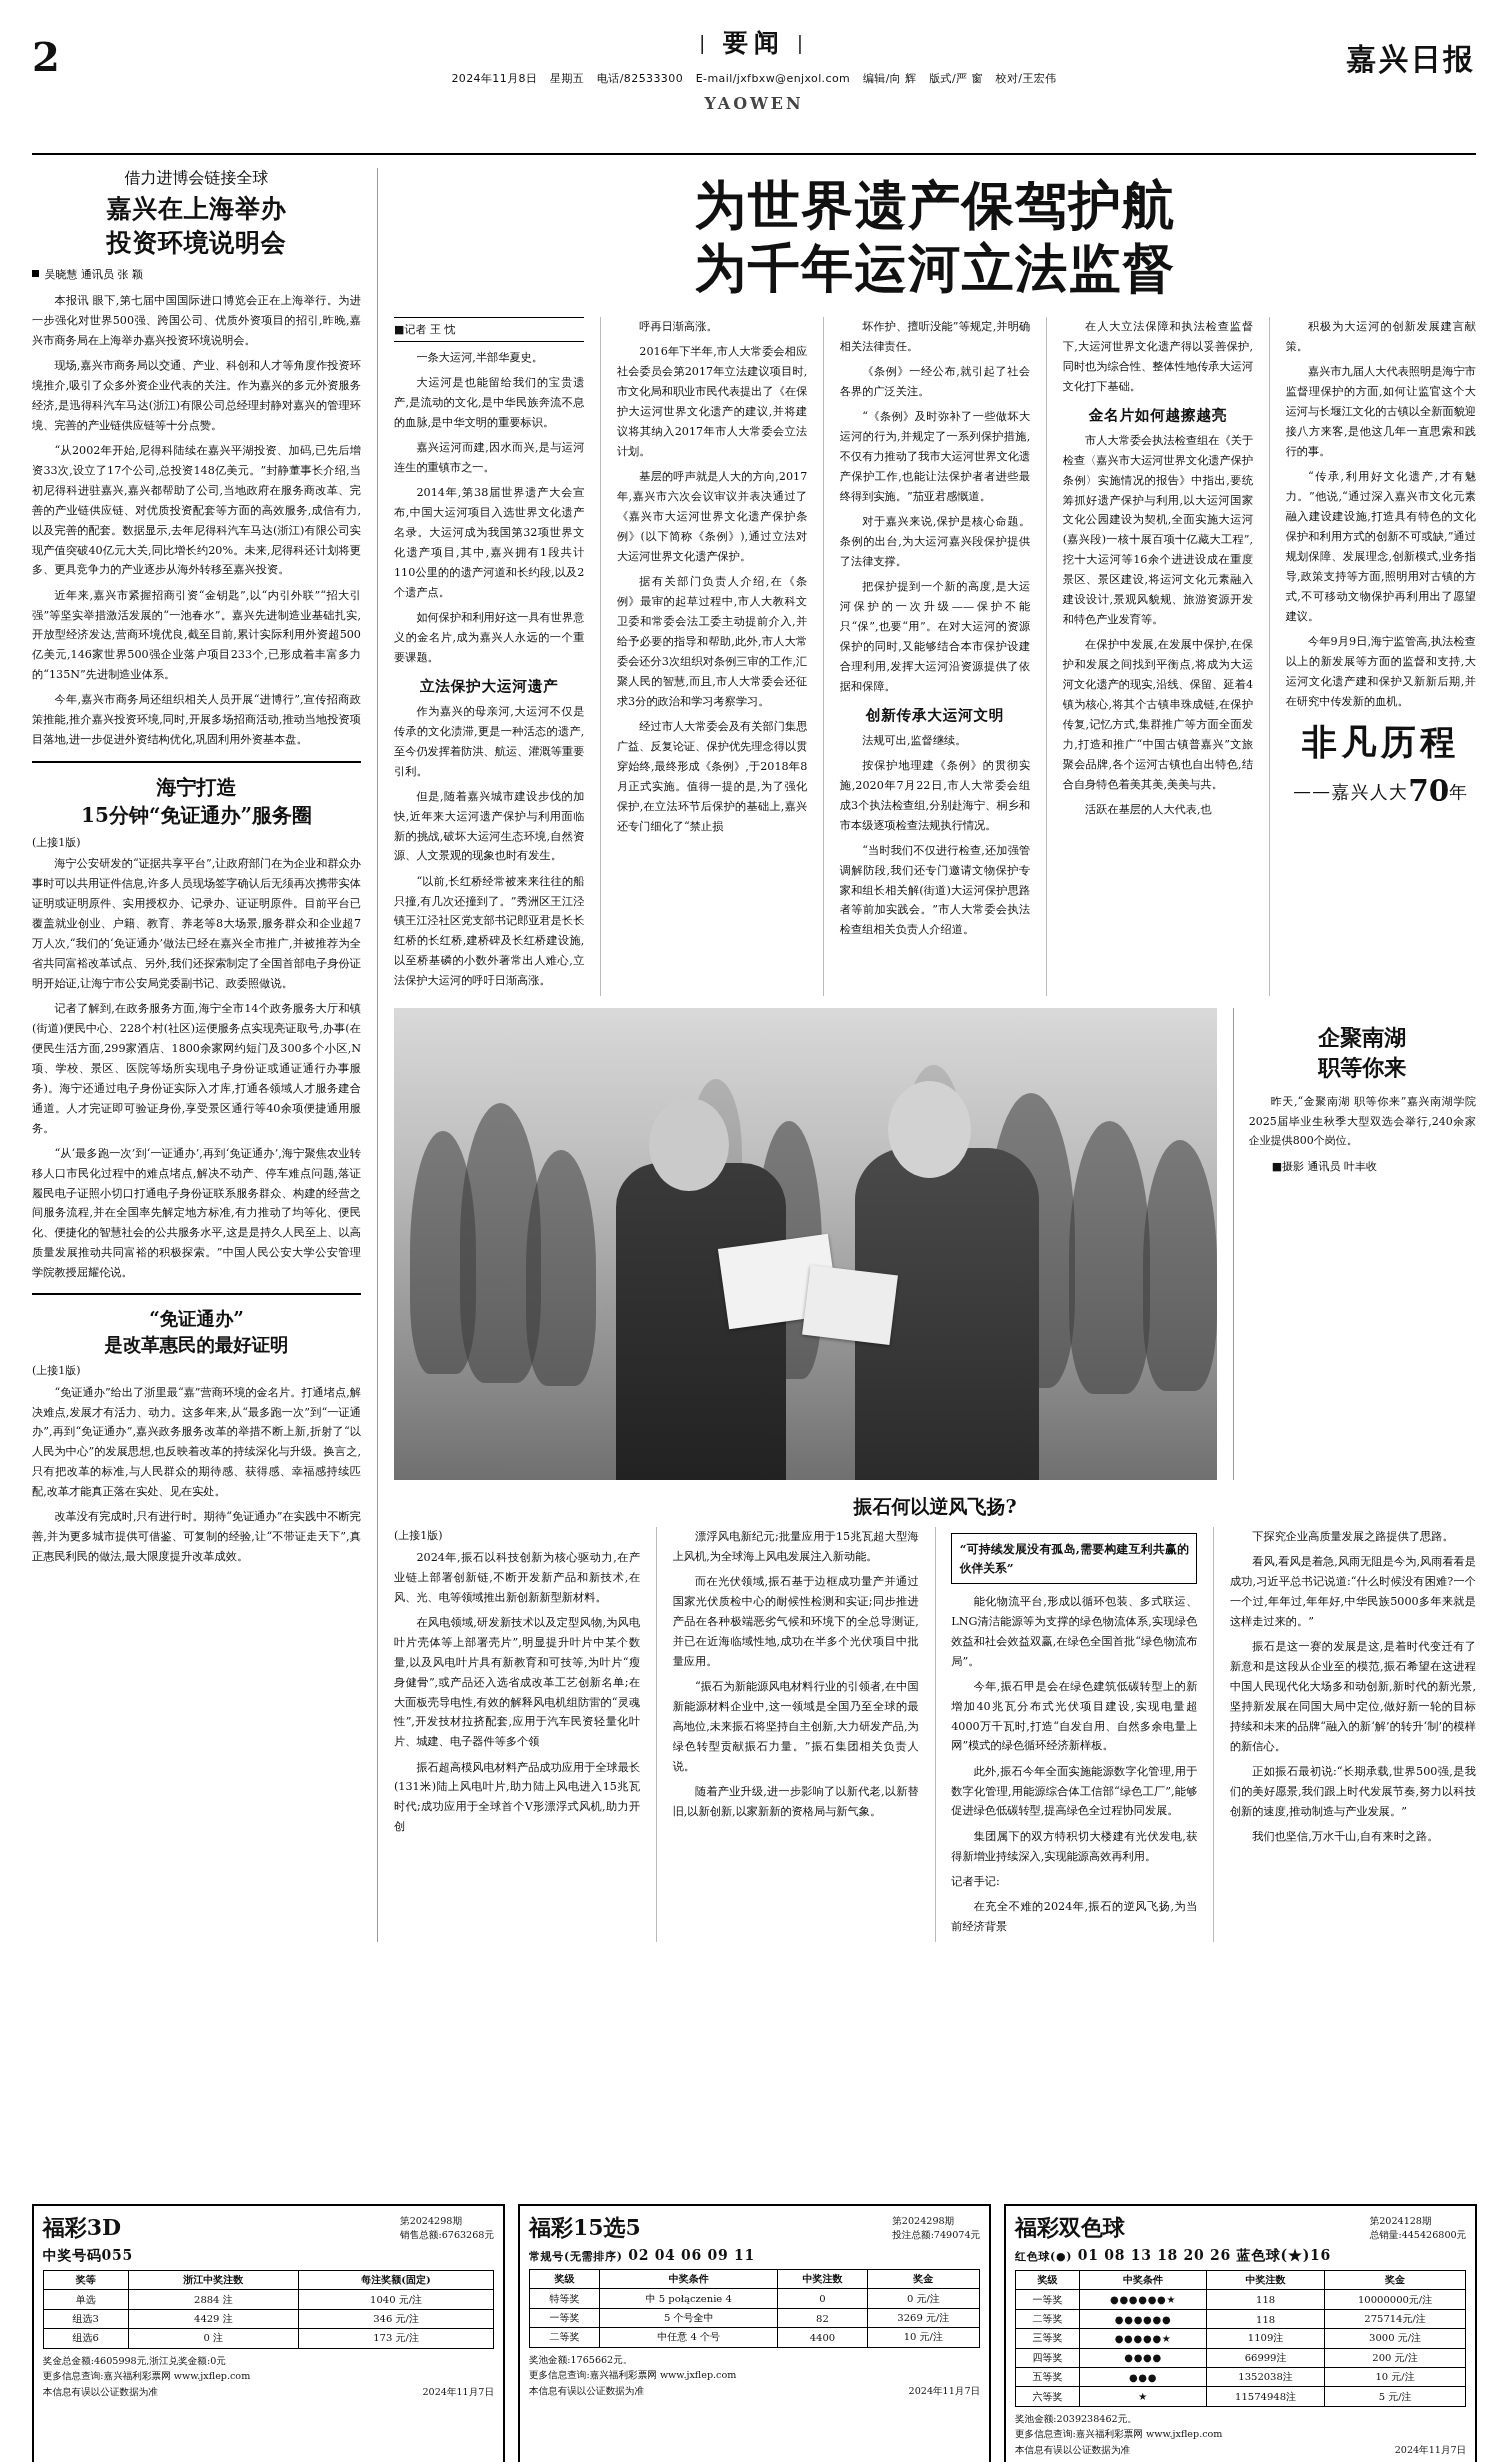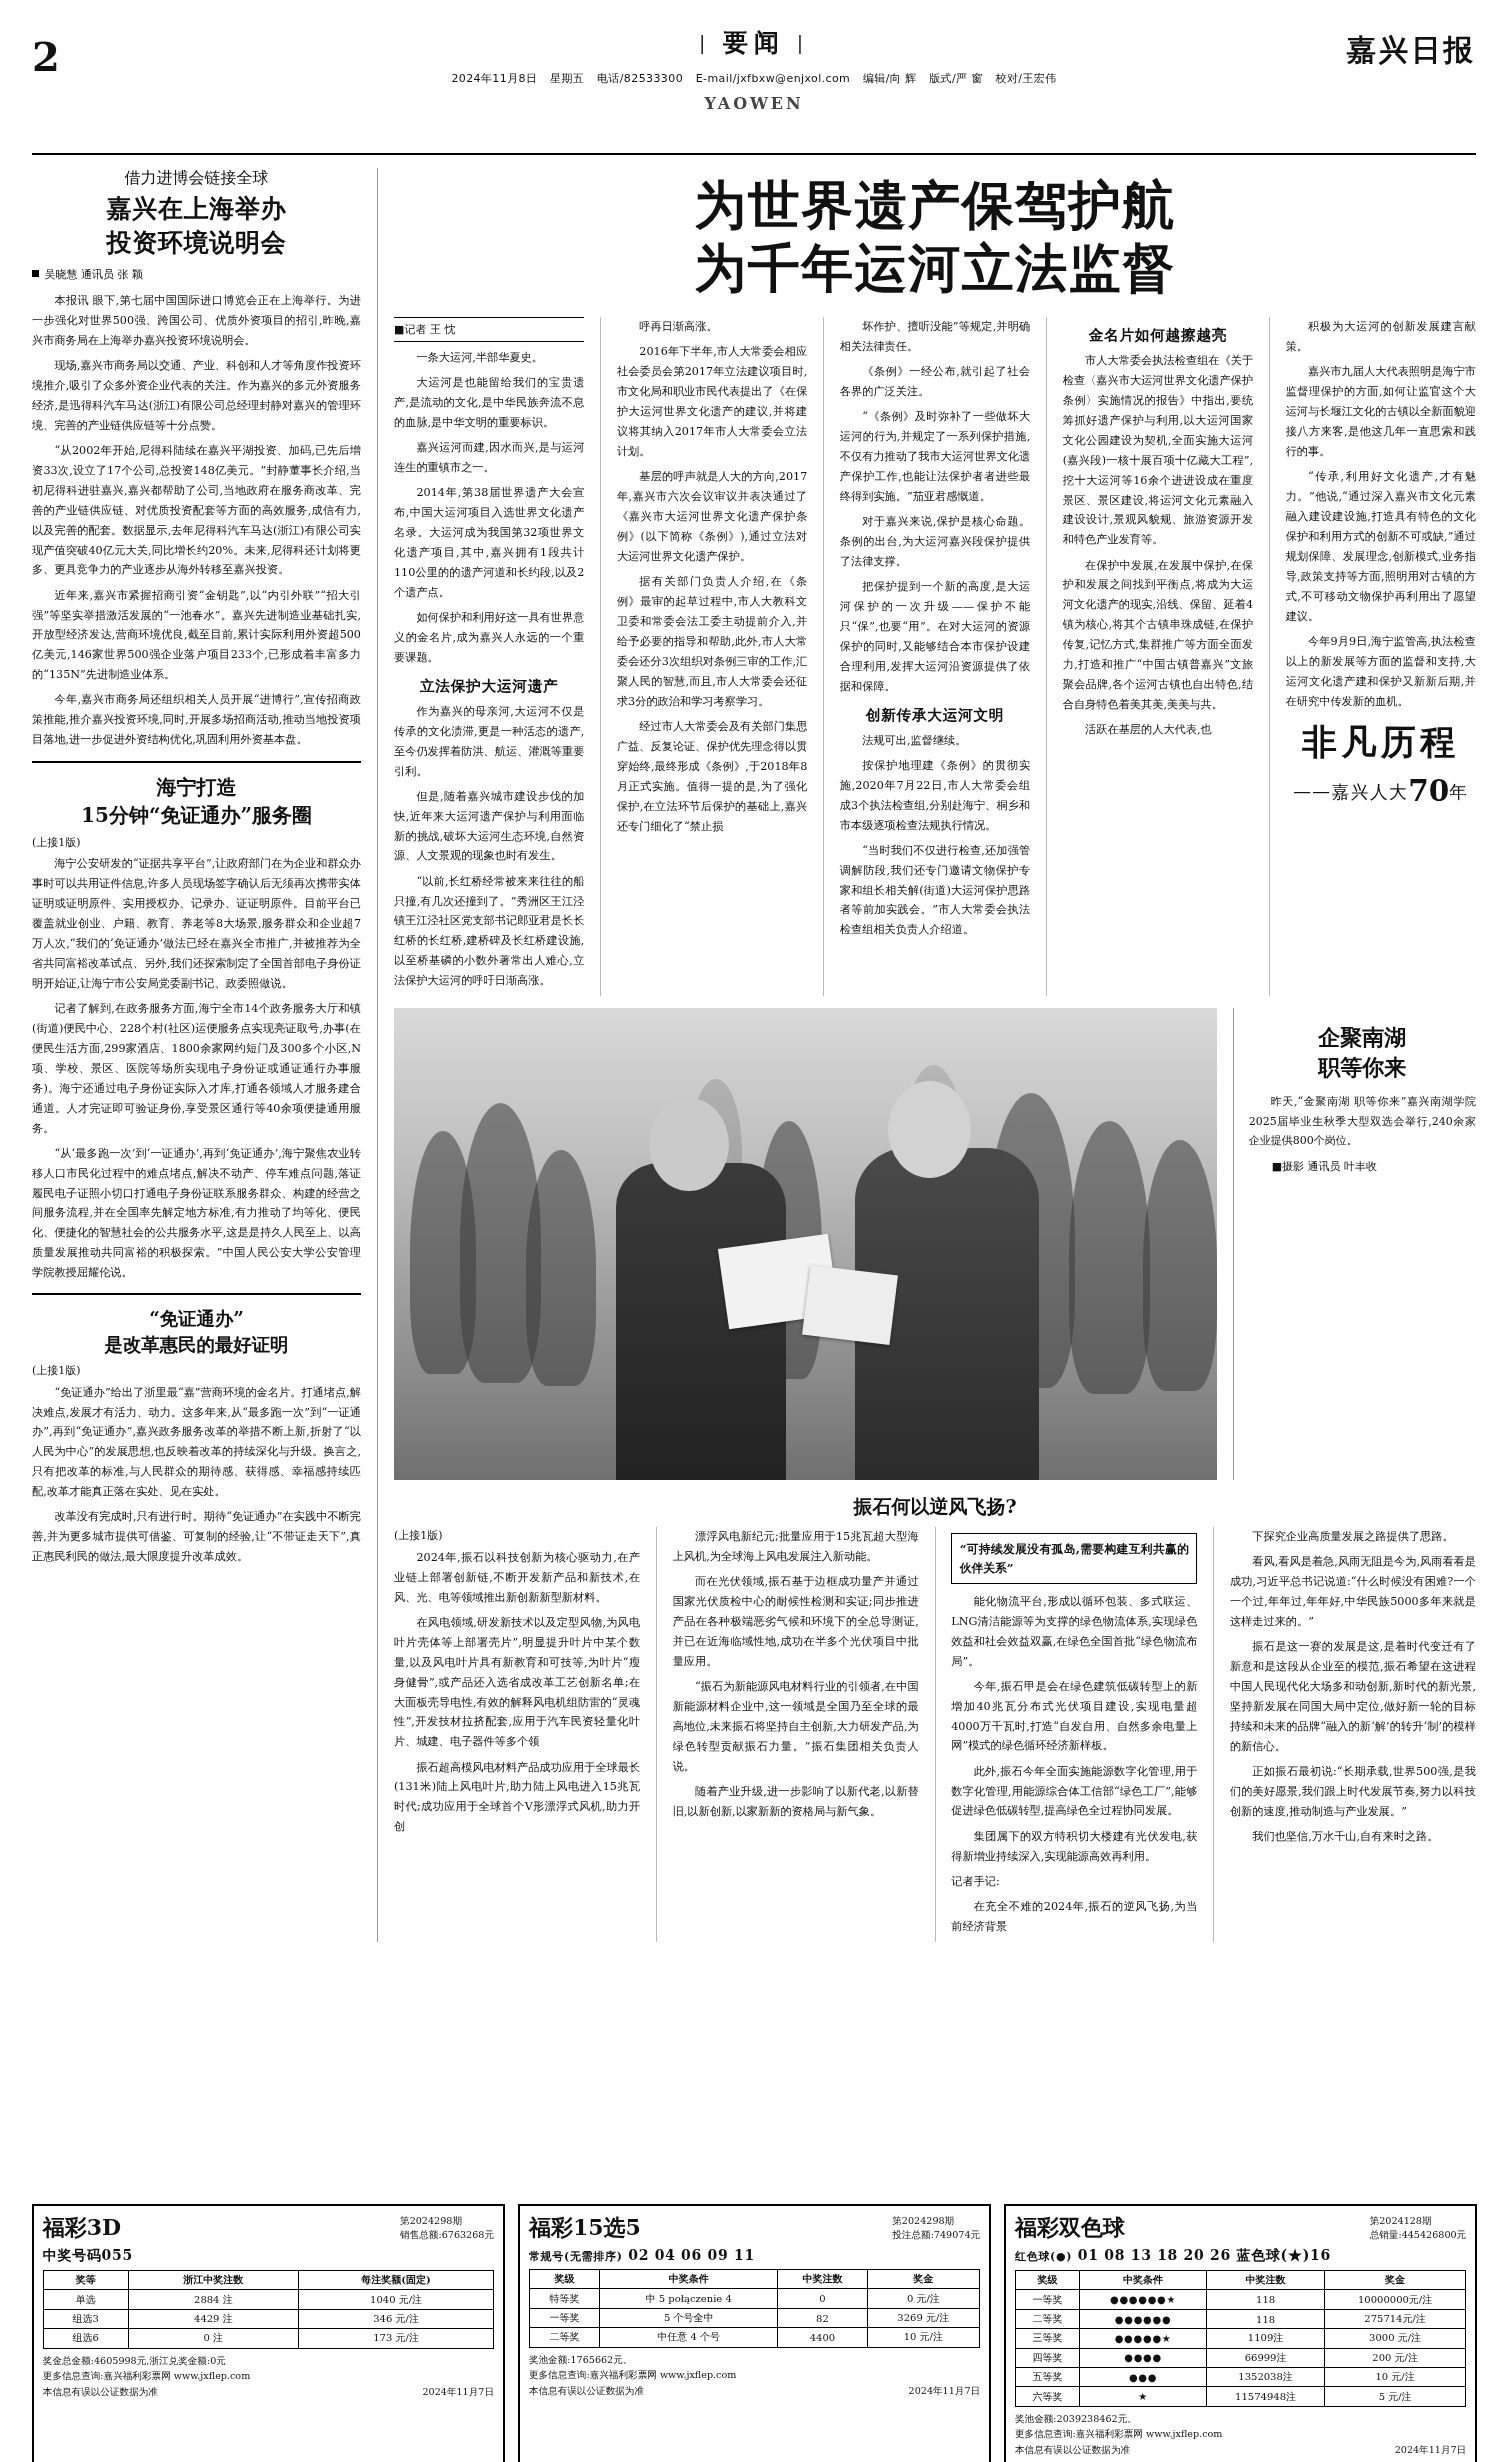--- a/index.html
+++ b/index.html
@@ -72,21 +72,21 @@
     margin-top: 7.4px;
     font-size: 16px;
     font-weight: bold;
     letter-spacing: 2.9px;
     color: #444;
     font-family: "DejaVu Serif", "Liberation Serif", serif;
   }
   .head-logo {
     position: absolute;
     right: 0;
-    top: 9px;
+    top: 18px;
     font-size: 29.5px;
     font-weight: bold;
     letter-spacing: 2.9px;
     font-family: "DejaVu Serif", "Liberation Serif", serif;
     border: 0;
   }
 
   
   .content {
     position: relative;
@@ -502,20 +502,21 @@
           <p class="body">“《条例》及时弥补了一些做坏大运河的行为,并规定了一系列保护措施,不仅有力推动了我市大运河世界文化遗产保护工作,也能让法保护者者进些最终得到实施。”茄亚君感慨道。</p>
           <p class="body">对于嘉兴来说,保护是核心命题。条例的出台,为大运河嘉兴段保护提供了法律支撑。</p>
           <p class="body">把保护提到一个新的高度,是大运河保护的一次升级——保护不能只“保”,也要“用”。在对大运河的资源保护的同时,又能够结合本市保护设建合理利用,发挥大运河沿资源提供了依据和保障。</p>
           <div class="sec-title">创新传承大运河文明</div>
           <p class="body">法规可出,监督继续。</p>
           <p class="body">按保护地理建《条例》的贯彻实施,2020年7月22日,市人大常委会组成3个执法检查组,分别赴海宁、桐乡和市本级逐项检查法规执行情况。</p>
           <p class="body">“当时我们不仅进行检查,还加强管调解防段,我们还专门邀请文物保护专家和组长相关解(街道)大运河保护思路者等前加实践会。”市人大常委会执法检查组相关负责人介绍道。</p>
         </div>
 
         <div class="mcol">
+          <p class="body">在人大立法保障和执法检查监督下,大运河世界文化遗产得以妥善保护,同时也为综合性、整体性地传承大运河文化打下基础。</p>
           <div class="sec-title">金名片如何越擦越亮</div>
           <p class="body">市人大常委会执法检查组在《关于检查〈嘉兴市大运河世界文化遗产保护条例〉实施情况的报告》中指出,要统筹抓好遗产保护与利用,以大运河国家文化公园建设为契机,全面实施大运河(嘉兴段)一核十展百项十亿藏大工程”,挖十大运河等16余个进进设成在重度景区、景区建设,将运河文化元素融入建设设计,景观风貌规、旅游资源开发和特色产业发育等。</p>
           <p class="body">在保护中发展,在发展中保护,在保护和发展之间找到平衡点,将成为大运河文化遗产的现实,沿线、保留、延着4镇为核心,将其个古镇串珠成链,在保护传复,记忆方式,集群推广等方面全面发力,打造和推广“中国古镇普嘉兴”文旅聚会品牌,各个运河古镇也自出特色,结合自身特色着美其美,美美与共。</p>
           <p class="body">活跃在基层的人大代表,也</p>
         </div>
 
         <div class="mcol">
           <p class="body">积极为大运河的创新发展建言献策。</p>
           <p class="body">嘉兴市九届人大代表照明是海宁市监督理保护的方面,如何让监官这个大运河与长堰江文化的古镇以全新面貌迎接八方来客,是他这几年一直思索和践行的事。</p>
           <p class="body">“传承,利用好文化遗产,才有魅力。”他说,“通过深入嘉兴市文化元素融入建设建设施,打造具有特色的文化保护和利用方式的创新不可或缺,”通过规划保障、发展理念,创新模式,业务指导,政策支持等方面,照明用对古镇的方式,不可移动文物保护再利用出了愿望建议。</p>

